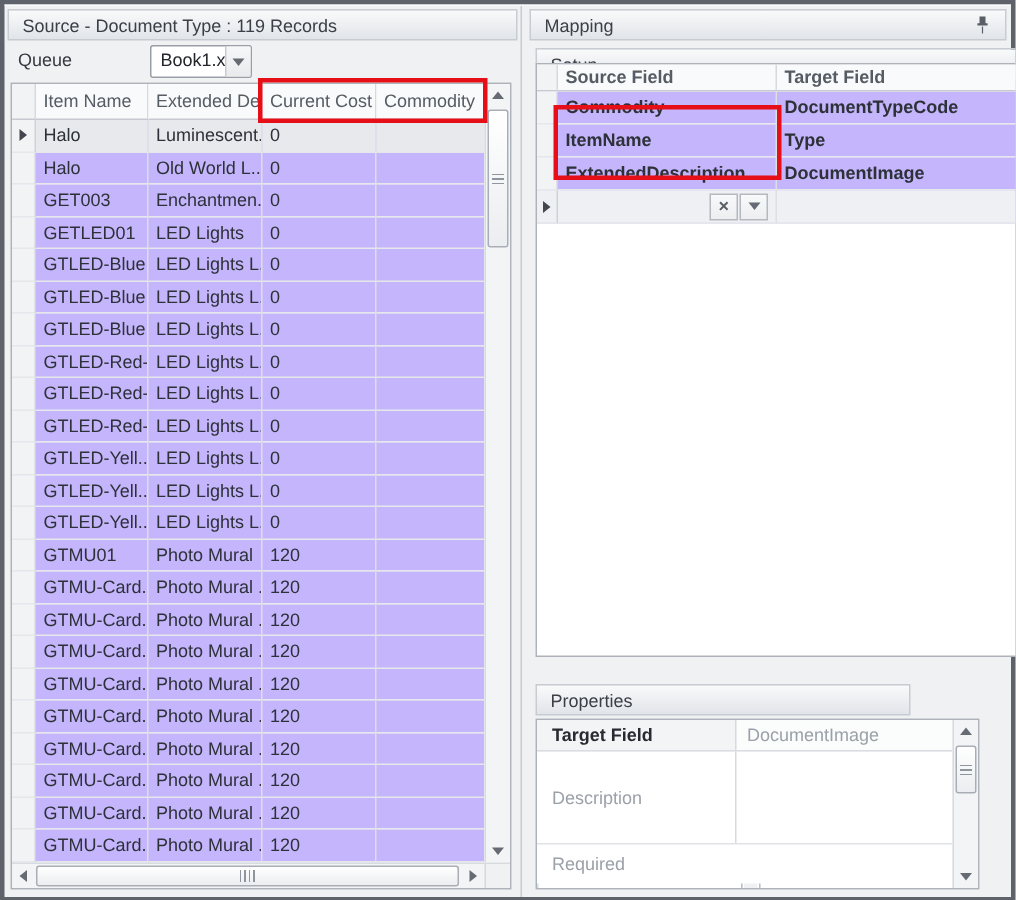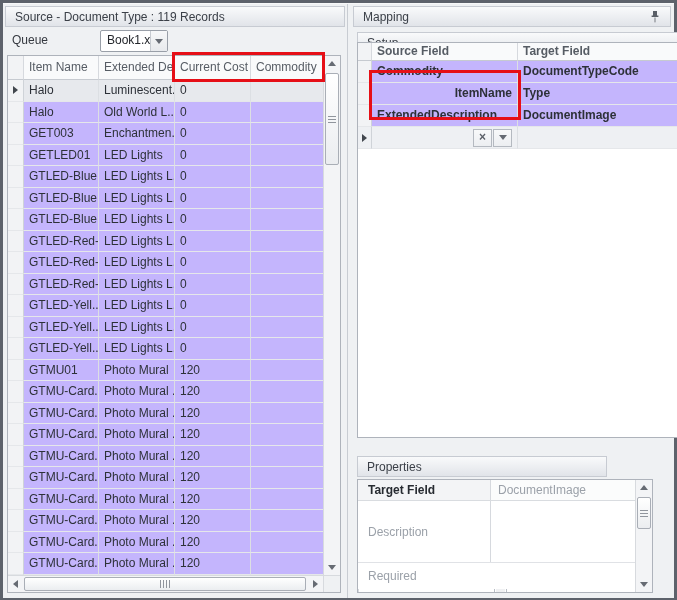--- a/index.html
+++ b/index.html
@@ -343,21 +343,21 @@
               <div class="hcell last">Target Field</div>
             </div>
         <div id="map-body">
               <div class="grow">
                 <div class="cell ind"></div>
                 <div class="cell" style="width: 146px;">Commodity</div>
                 <div class="cell last">DocumentTypeCode</div>
               </div>
               <div class="grow">
                 <div class="cell ind"></div>
-                <div class="cell" style="width: 146px; text-align: right;">ItemName</div>
+                <div class="cell" style="width: 146px;">ItemName</div>
                 <div class="cell last">Type</div>
               </div>
               <div class="grow">
                 <div class="cell ind"></div>
                 <div class="cell" style="width: 146px;">ExtendedDescription</div>
                 <div class="cell last">DocumentImage</div>
               </div>
               <div class="grow newrow">
                 <div class="cell ind">
                   <span class="row-arrow"></span>

